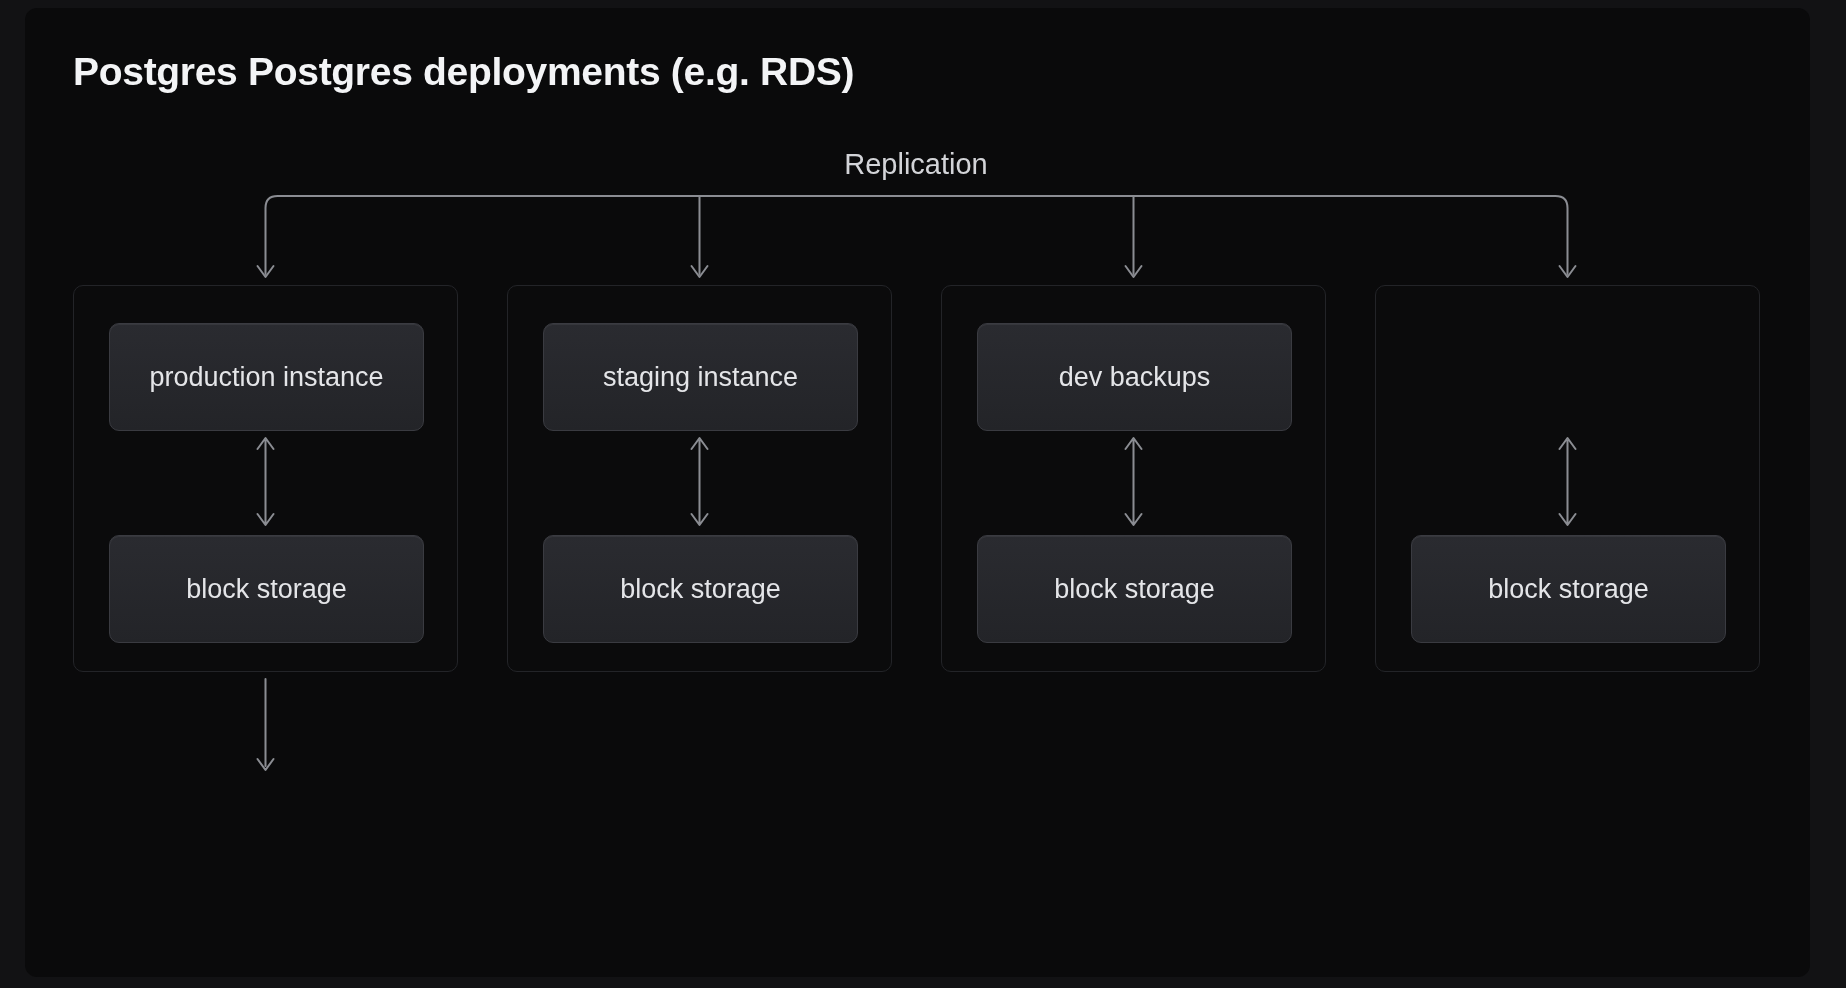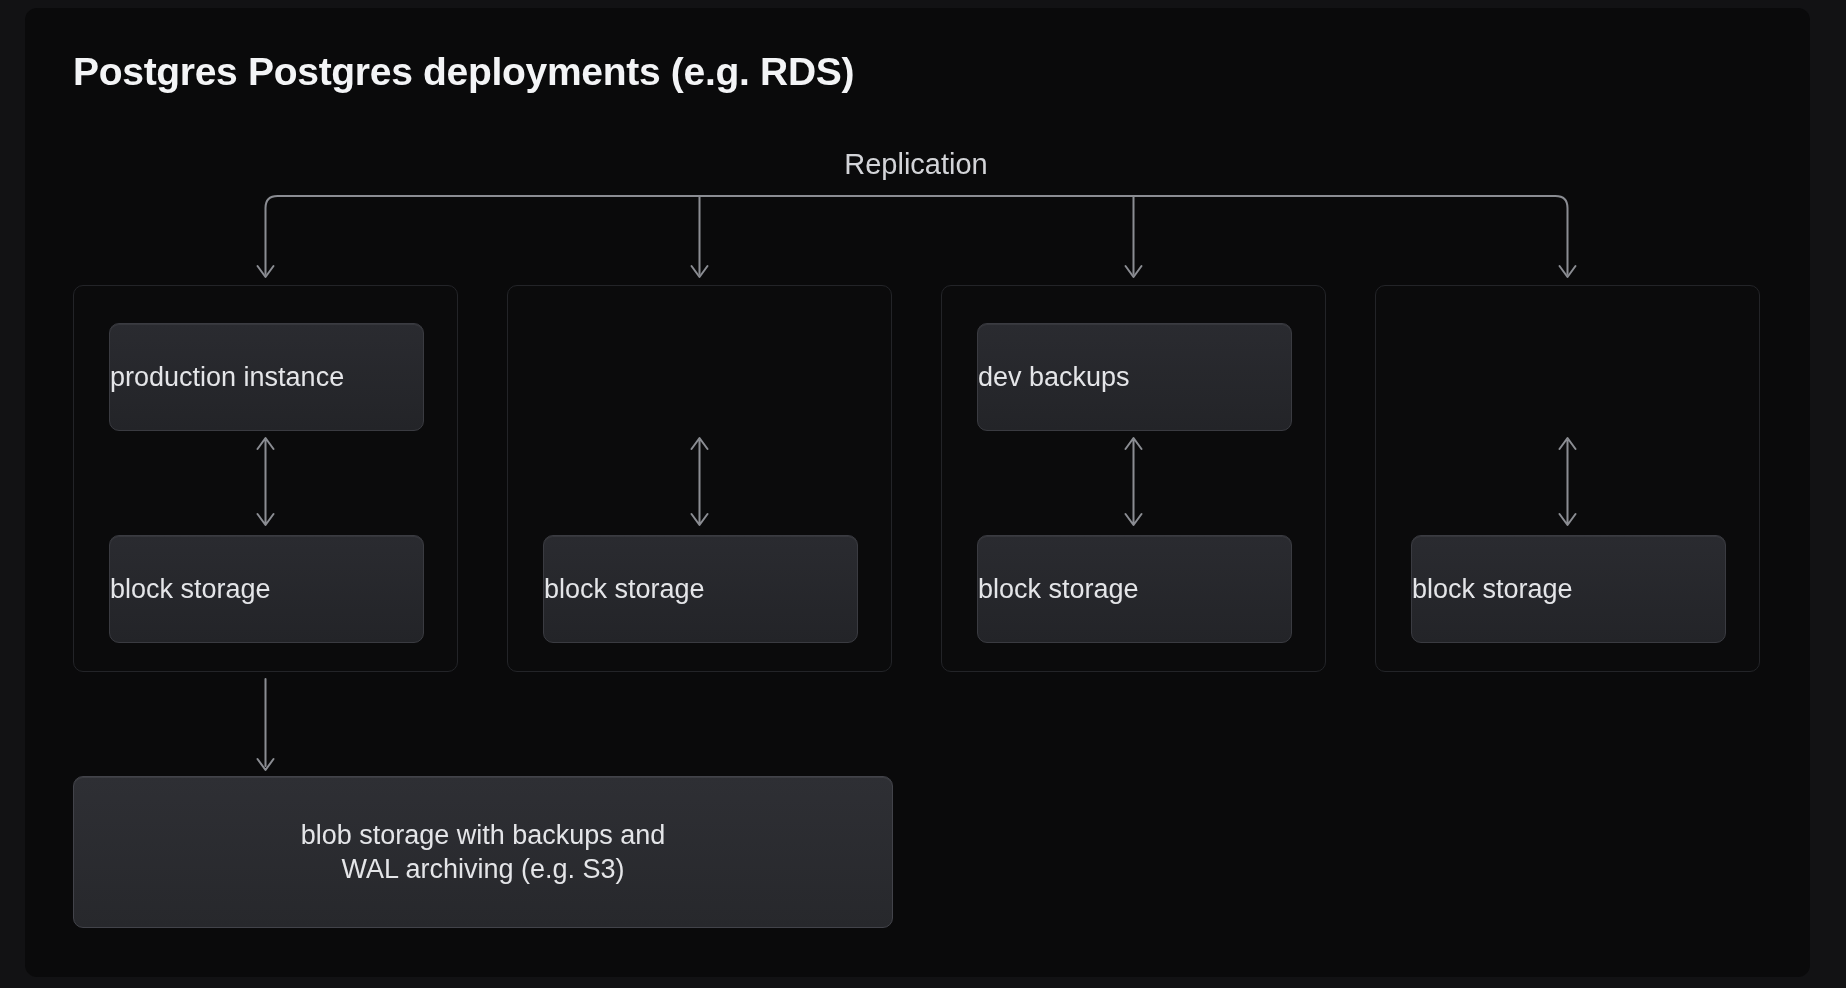--- a/index.html
+++ b/index.html
@@ -56,21 +56,21 @@
   .group.g1{left:48px;}
   .group.g2{left:482px;}
   .group.g3{left:916px;}
   .group.g4{left:1350px;}
   .node{
     position:absolute;left:35px;width:315px;height:108px;
     border:1px solid var(--node-border);
     border-radius:10px;
     background:linear-gradient(180deg,var(--node-bg-top),var(--node-bg-bot));
     box-shadow:inset 0 1px 0 rgba(255,255,255,0.06);
-    display:flex;align-items:center;
+    display:flex;align-items:center;justify-content:center;
     font-size:27px;color:var(--text);
     text-align:center;
   }
   .node.instance{top:37px;}
   .node.storage{top:249px;}
   .blob-box{
     position:absolute;left:48px;top:768px;width:820px;height:152px;
     border:1px solid var(--blob-border);
     border-radius:10px;
     background:linear-gradient(180deg,var(--blob-bg-top),var(--blob-bg-bot));
@@ -111,38 +111,37 @@
   <div class="group g1">
     <div class="node instance">
       <span>production instance</span>
     </div>
     <div class="node storage">
       <span>block storage</span>
     </div>
   </div>
 
   <div class="group g2">
+    <div class="node instance">
+      <span>staging instance</span>
+    </div>
     <div class="node storage">
       <span>block storage</span>
     </div>
   </div>
 
   <div class="group g3">
     <div class="node instance">
       <span>dev backups</span>
     </div>
     <div class="node storage">
       <span>block storage</span>
     </div>
   </div>
 
   <div class="group g4">
     <div class="node storage">
       <span>block storage</span>
     </div>
   </div>
 
-  <div class="blob-box">
-    <span>blob storage with backups and</span>
-    <span>WAL archiving (e.g. S3)</span>
-  </div>
 
 </div>
 
 </body></html>

